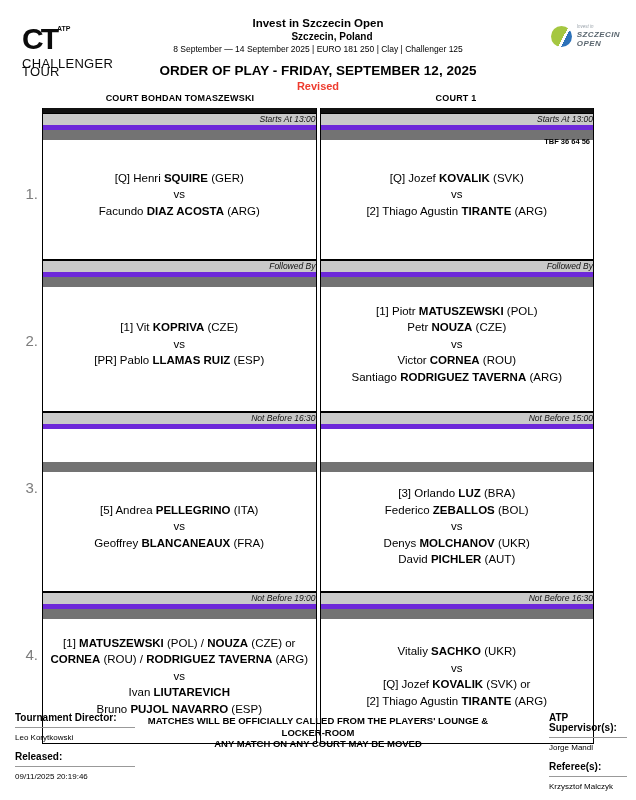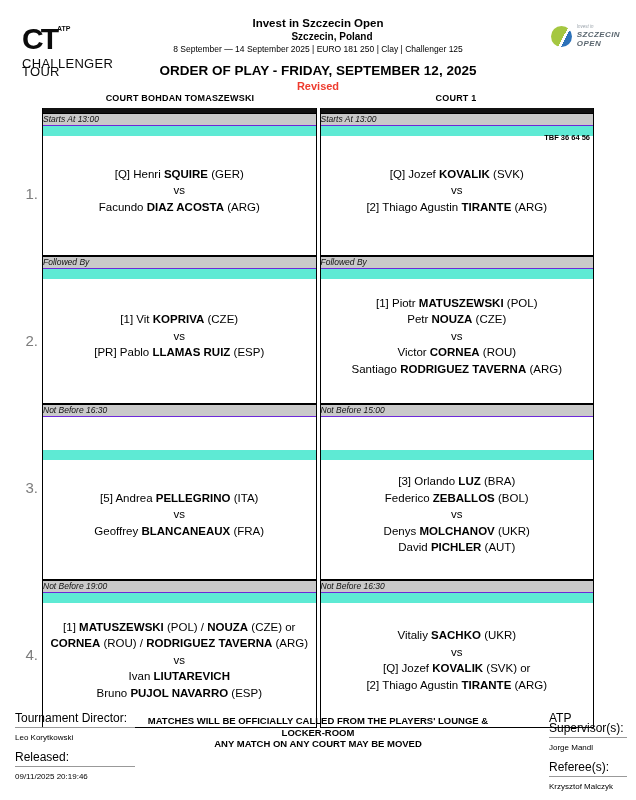--- a/index.html
+++ b/index.html
@@ -29,40 +29,40 @@
   .event-name  { font-weight:bold; font-size:8px; line-height:9px; color:#5b6770; letter-spacing:.4px; }
 
   
   .courts-row { position:absolute; left:42px; top:93px; width:552px; display:flex; }
   .court-name { flex:1; text-align:center; font-weight:bold; font-size:9px; letter-spacing:.2px; }
 
   
   .table-area { position:absolute; left:42px; top:108px; width:552px; display:flex; gap:3px; }
   .col { flex:1; border-left:1.5px solid #000; border-right:1.5px solid #000; }
   .topbar { height:5px; background:#111; }
-  .time-bar { height:11px; background:#c9c9c9; border-top:1px solid #000; border-bottom:1px solid #6d28d9;
-              text-align:left; font-style:italic; font-size:8.5px; line-height:11px; color:#111; }
+  .time-bar { height:11px; background:#c9c9c9; border-top:1px solid #000; border-bottom:5px solid #6d28d9;
+              text-align:right; font-style:italic; font-size:8.5px; line-height:11px; color:#111; }
   .cell { position:relative; border-bottom:1.5px solid #000; background:#fff; }
   .cell.r0 { height:129px; } .cell.r1 { height:134px; } .cell.r2 { height:129px;margin-top:33px; } .cell.r3 { height:134px; }
-  .strip { position:absolute; top:0; left:0; right:0; height:10px; background:#5eead4; text-align:right; }
+  .strip { position:absolute; top:0; left:0; right:0; height:10px; background:#737373; text-align:right; }
   .note  { font-weight:bold; font-size:7.5px; line-height:10px; padding-right:3px; }
   .lines { position:absolute; left:0; right:0; top:0; bottom:0;
            display:flex; flex-direction:column; align-items:center; justify-content:center; }
   .line  { font-size:11.5px; line-height:16.5px; text-align:center; white-space:nowrap; }
   .line b { font-weight:bold;text-align:right; }
 
   
   .row-num { position:absolute; left:0; width:38px; text-align:right; color:#7c7c7c; font-size:15px; }
   .n0 { top:185px; } .n1 { top:332px; } .n2 { top:479px; } .n3 { top:646px; }
 
   
   .footer-left  { position:absolute; left:15px;  top:713px; width:120px; }
   .footer-right { position:absolute; right:9px;  top:713px; width:78px; }
   .f-item { margin-bottom:9px; }
-  .f-label { font-weight:normal; font-size:12px; line-height:10px; padding-bottom:4px;
+  .f-label { font-weight:bold; font-size:10px; line-height:10px; padding-bottom:4px;
              border-bottom:1px solid #999; margin-bottom:5px; }
   .f-value { font-size:8px; line-height:10px; }
   .footer-center { position:absolute; left:130px; right:130px; top:715px; text-align:center;
                    font-weight:bold; font-size:9.5px; line-height:11.5px; }
 </style>
 </head>
 <body>
 
 <div class="page">
 

